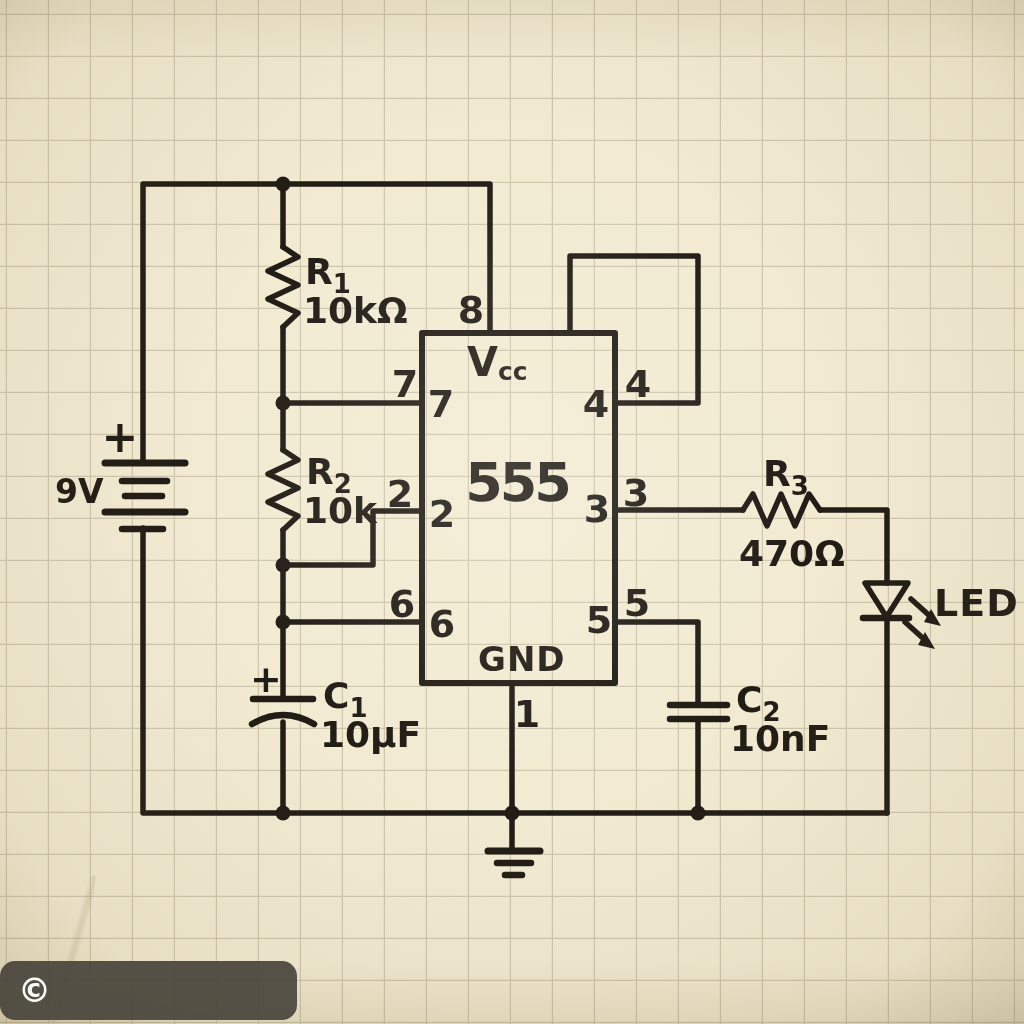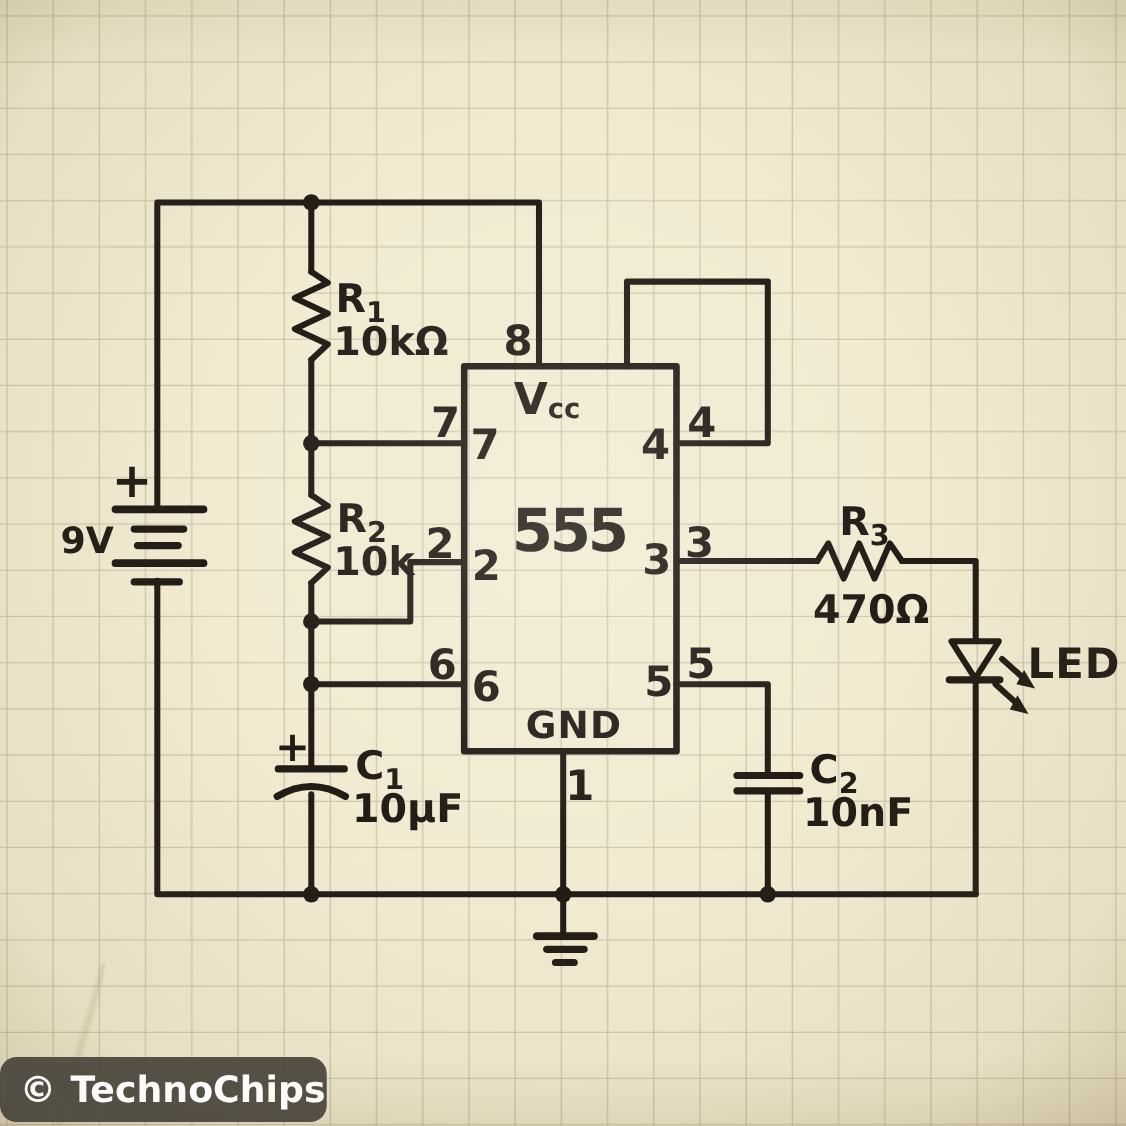--- a/index.html
+++ b/index.html
@@ -182,15 +182,14 @@
     <text class="t-pin" x="636" y="506" text-anchor="middle">3</text>
     <text class="t-pin" x="637" y="616" text-anchor="middle">5</text>
     <text class="t-pin" x="527" y="727" text-anchor="middle">1</text>
   </svg>
 
   <div class="crease"></div>
   <div class="vignette"></div>
 
   <div class="watermark">
     <span>©</span>
-    <span class="brand">TechnoChips</span>
   </div>
 </div>
 
 </body></html>

